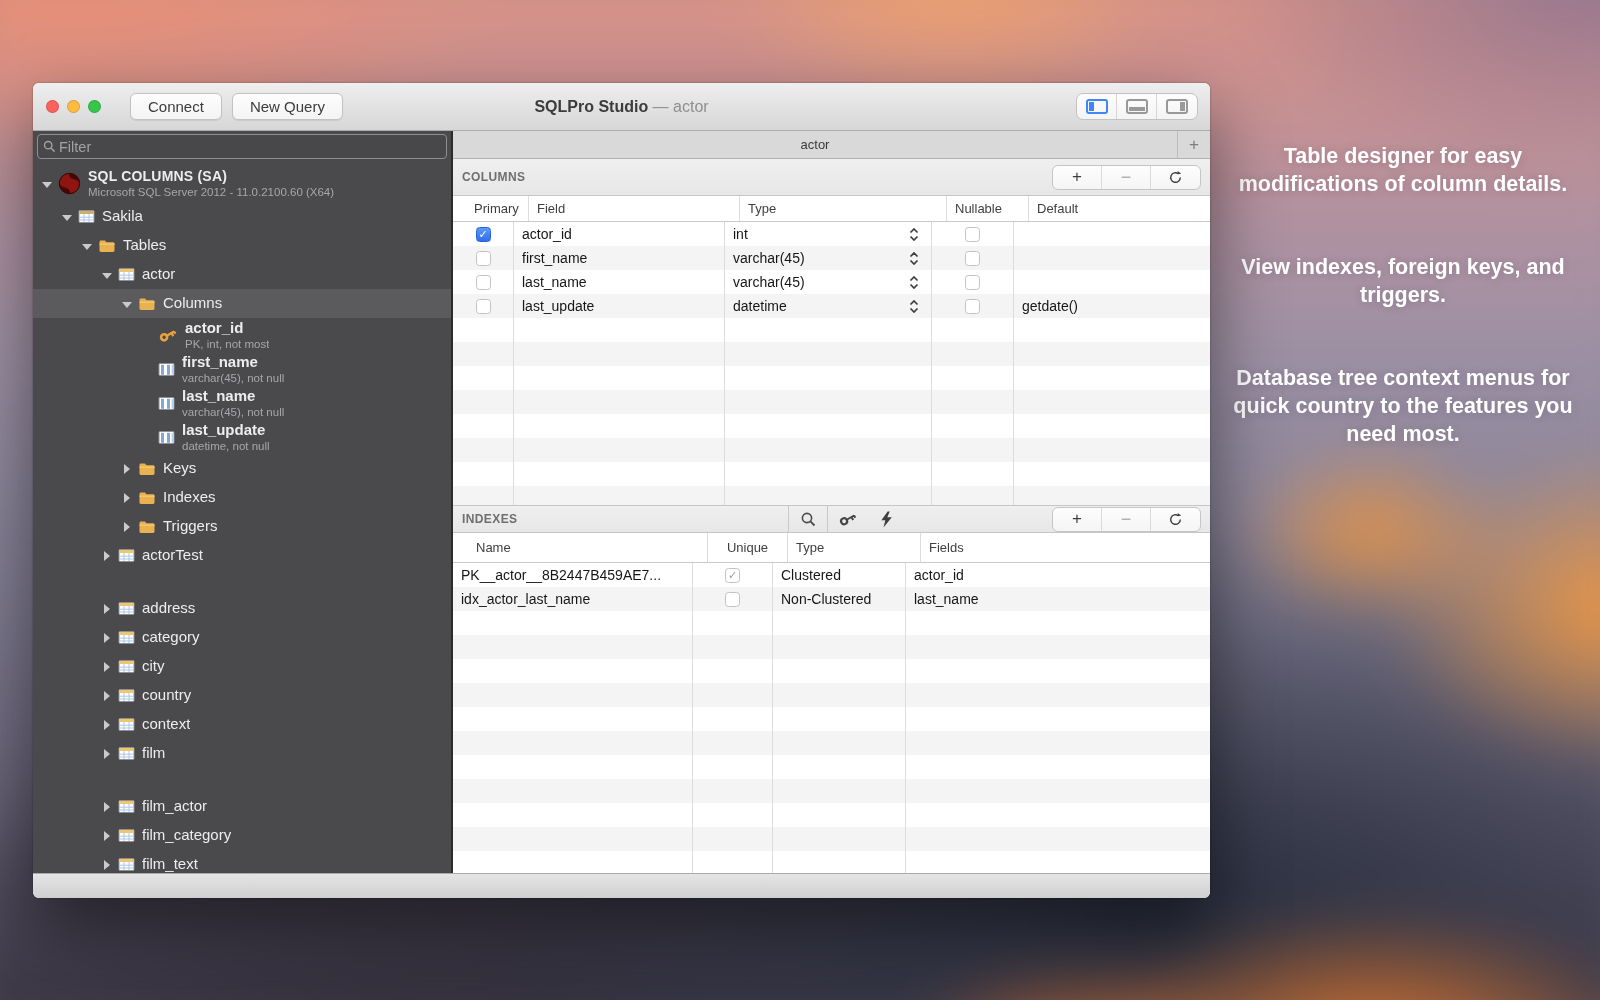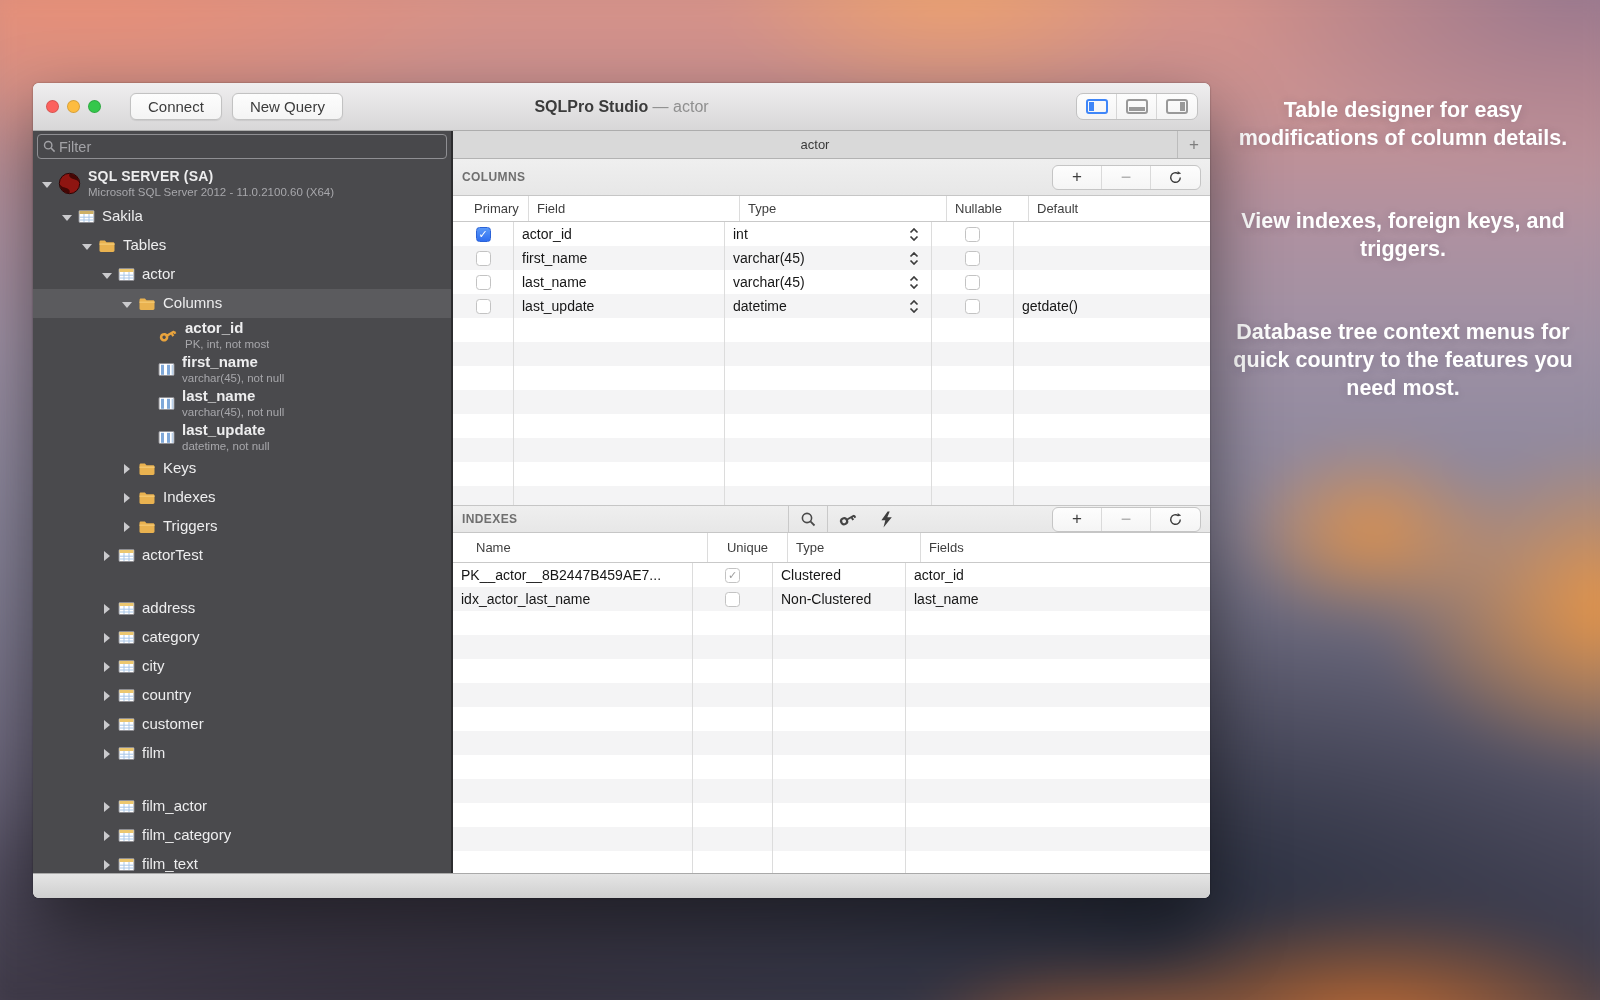--- a/index.html
+++ b/index.html
@@ -18,21 +18,21 @@
       radial-gradient(280px 150px at 67% 102%, rgba(222,112,42,.85), transparent 70%),
       radial-gradient(1050px 540px at 72% 88%, rgba(40,46,62,.95), transparent 72%),
       radial-gradient(950px 430px at 28% 102%, rgba(46,42,54,.92), transparent 75%),
       linear-gradient(180deg,#d99184 0%,#cb9190 12%,#b091a0 24%,#9d90a4 36%,#8d879c 48%,#7f7b90 60%,#6f6a7f 72%,#565164 85%,#3f3947 100%);
   }
 
   
   .promo { position:absolute; left:1212px; top:96px; width:382px; text-align:center;
     color:#ffffff; font-weight:bold; font-size:21.5px; line-height:1.32;
     text-shadow:0 1px 10px rgba(40,30,60,.18); }
-  .promo p { margin-bottom:54px; }
+  .promo p { margin-bottom:54px;margin-top:46px; }
 
   
   .window { position:absolute; left:33px; top:83px; width:1177px; height:815px;
     border-radius:6px; overflow:hidden; display:flex; flex-direction:column;
     box-shadow:0 30px 70px rgba(0,0,0,.5), 0 0 2px rgba(0,0,0,.4); background:#fff; }
 
   .titlebar { flex:0 0 48px; background:linear-gradient(#efeeef,#d8d7d8);
     border-bottom:1px solid #adadad; display:flex; align-items:center; position:relative; }
   .traffic { display:flex; gap:8px; margin-left:13px; }
   .light { width:13px; height:13px; border-radius:50%; border:.5px solid rgba(0,0,0,.15); }
@@ -185,21 +185,21 @@
             <span class="disclosure expanded"></span>
             <span class="tree-icon">
               <svg width="23" height="23" viewBox="0 0 23 23">
                 <circle cx="11.5" cy="11.5" r="10.2" fill="#8e1511"></circle>
                 <path d="M11.5 1.8c5 0 9 3.6 9.6 8.4-2.3-3.2-5.2-2.4-8.2-4.3-2.2-1.4-1.8-3-1.4-4.1z" fill="#430705"></path>
                 <path d="M11.5 21.2c-5 0-9.2-3.8-9.7-8.6 2.5 3.4 5.5 2.5 8.4 4.5 2.1 1.4 1.6 3 1.3 4.1z" fill="#430705"></path>
                 <circle cx="11.5" cy="11.5" r="10.2" fill="none" stroke="#2c0505"></circle>
               </svg>
             </span>
             <span class="tree-texts">
-              <span class="tree-label bold">SQL SERVER (SA)</span>
+              <span class="tree-label bold">SQL COLUMNS (SA)</span>
               <span class="tree-sub">Microsoft SQL Server 2012 - 11.0.2100.60 (X64)</span>
             </span>
           </div>
           <div class="tree-row" style="padding-left: 27px;">
             <span class="disclosure expanded"></span>
             <span class="tree-icon">
               <svg width="17" height="15" viewBox="0 0 17 15">
                 <rect x="1" y="1.5" width="15" height="12" rx="1" fill="#fff" stroke="#8f8f94"></rect>
                 <rect x="1.5" y="2" width="14" height="3" fill="#cdb067"></rect>
                 <path d="M6 5v8M11 5v8M1.5 8.2h14M1.5 11h14" stroke="#a9c7e8" fill="none"></path>
@@ -410,21 +410,21 @@
           <div class="tree-row" style="padding-left: 67px;">
             <span class="disclosure collapsed"></span>
             <span class="tree-icon">
               <svg width="17" height="15" viewBox="0 0 17 15">
                 <rect x="1" y="1.5" width="15" height="12" rx="1" fill="#fff" stroke="#8f8f94"></rect>
                 <rect x="1.5" y="2" width="14" height="3" fill="#ecc76f"></rect>
                 <path d="M6 5v8M11 5v8M1.5 8.2h14M1.5 11h14" stroke="#a9c7e8" fill="none"></path>
               </svg>
             </span>
             <span class="tree-texts">
-              <span class="tree-label">customer</span>
+              <span class="tree-label">context</span>
             </span>
           </div>
           <div class="tree-row" style="padding-left: 67px;">
             <span class="disclosure collapsed"></span>
             <span class="tree-icon">
               <svg width="17" height="15" viewBox="0 0 17 15">
                 <rect x="1" y="1.5" width="15" height="12" rx="1" fill="#fff" stroke="#8f8f94"></rect>
                 <rect x="1.5" y="2" width="14" height="3" fill="#ecc76f"></rect>
                 <path d="M6 5v8M11 5v8M1.5 8.2h14M1.5 11h14" stroke="#a9c7e8" fill="none"></path>
               </svg>

